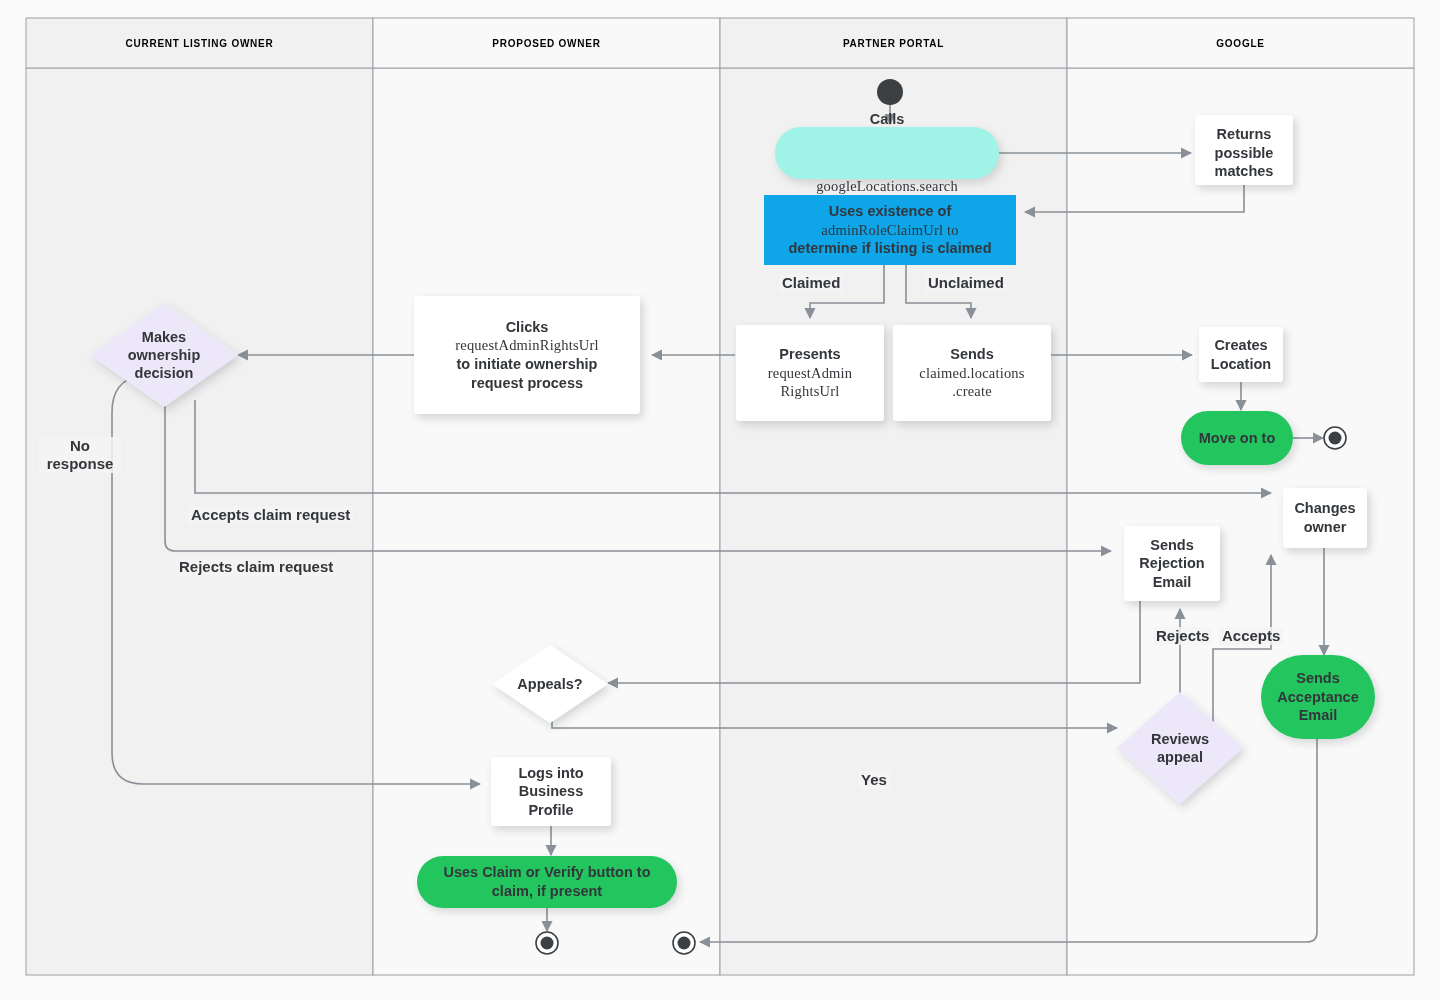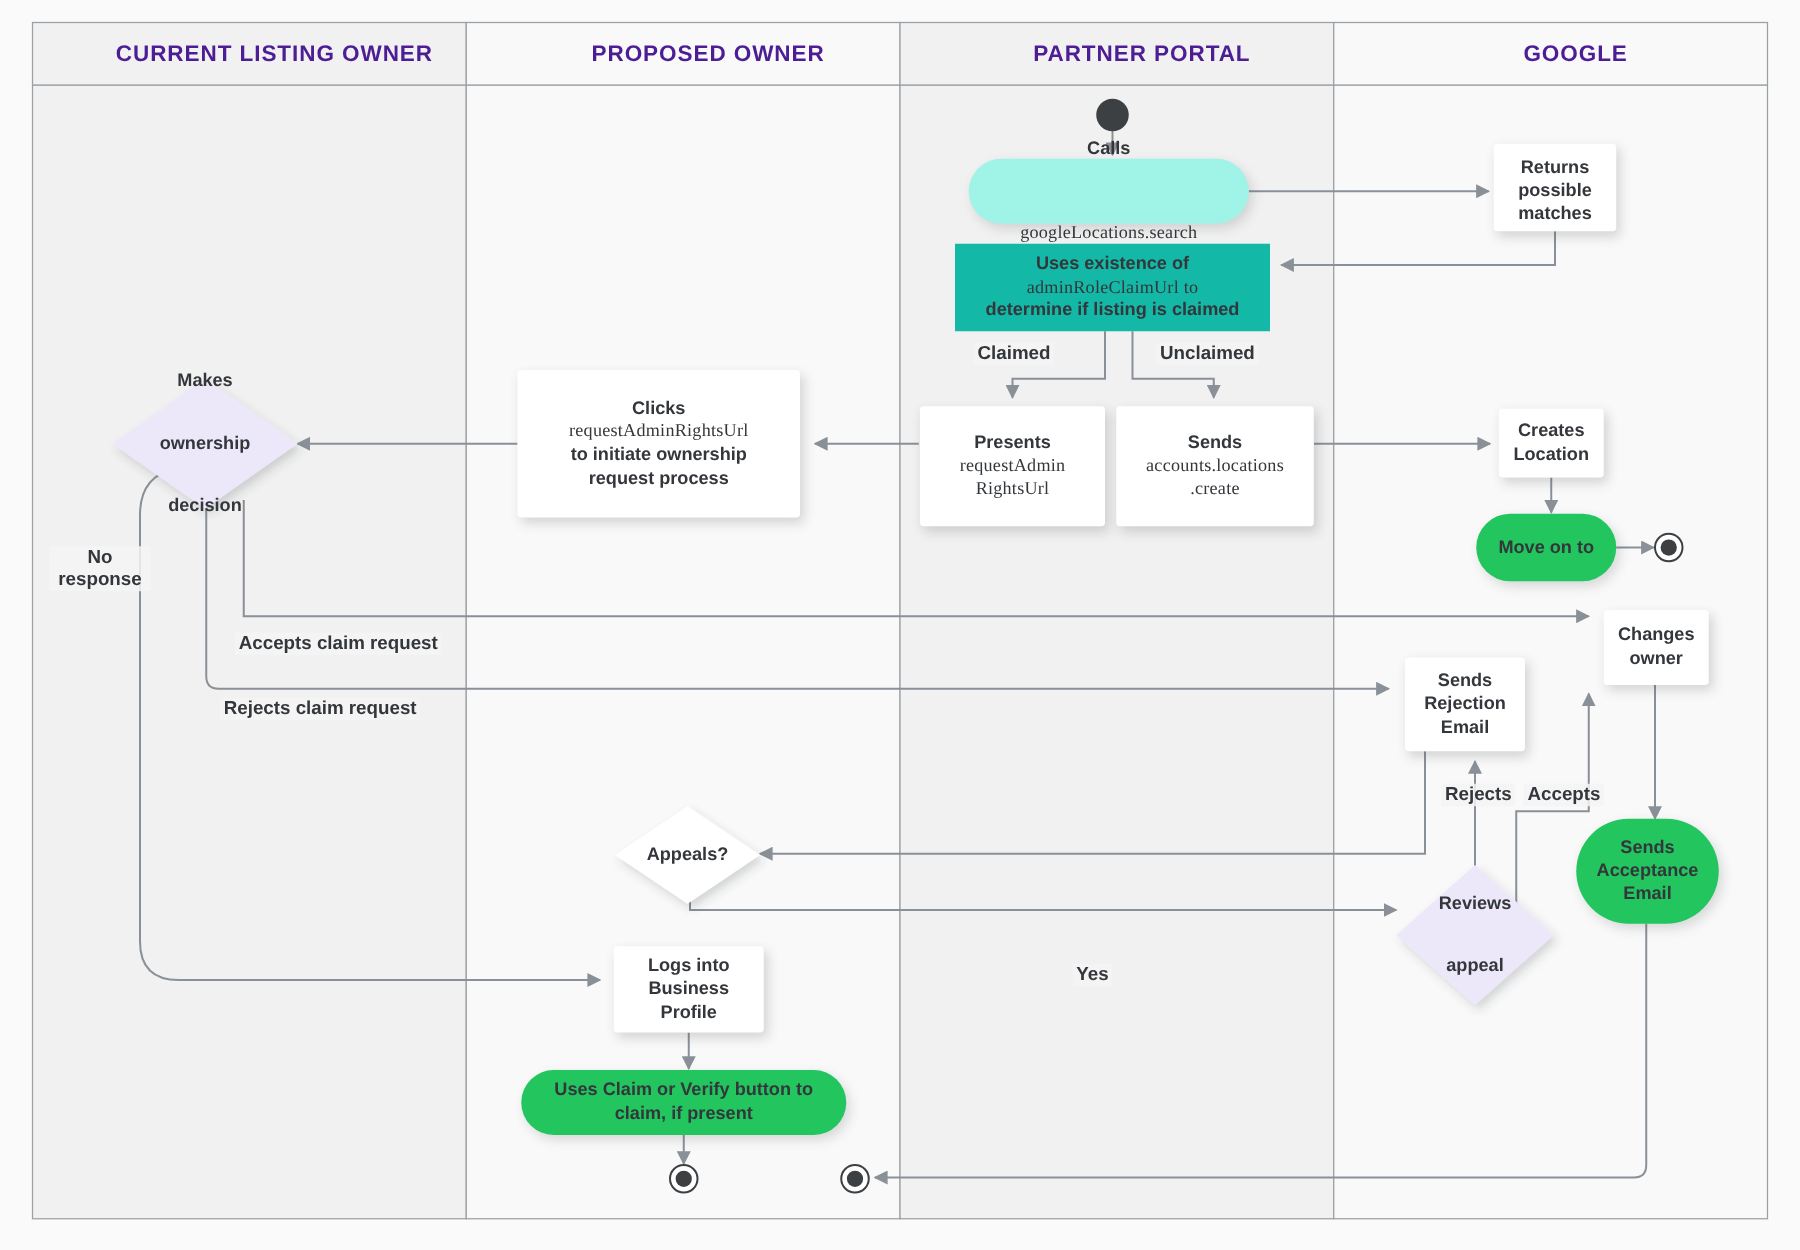--- a/index.html
+++ b/index.html
@@ -1,34 +1,34 @@
 <!DOCTYPE html>
 <html><head>
 <meta charset="utf-8">
 <style>
   html,body{margin:0;padding:0;background:#fafafa;}
   body{width:1440px;height:1000px;font-family:"Liberation Sans",sans-serif;overflow:hidden;}
   #stage{position:relative;width:1440px;height:1000px;}
   svg.layer{position:absolute;left:0;top:0;width:1440px;height:1000px;}
   .lane-rect{stroke:#9aa0a6;stroke-width:1;}
   .lane-title{position:absolute;display:flex;align-items:center;justify-content:center;
-    font-size:18px;font-weight:700;letter-spacing:.75px;color:#4c1d95;text-align:center;padding-left:20px;}
+    font-size:10px;font-weight:700;letter-spacing:.75px;color:#000000;text-align:center;}
   .node{position:absolute;box-sizing:border-box;display:flex;align-items:center;
     justify-content:center;text-align:center;color:#33363a;font-size:14.5px;font-weight:700;
     line-height:1.28;padding:4px 6px;}
   .box{background:#ffffff;border-radius:3px;box-shadow:3px 4px 9px rgba(60,64,67,.20);}
   .pill{border-radius:999px;box-shadow:3px 4px 9px rgba(60,64,67,.18);}
   .cyan{background:#9ff3e7;gap:48px;}
   .pink{background:#22c55e;}
-  .purpleflat{background:#14b8a6;}
+  .purpleflat{background:#0ea5e9;}
   .mono{font-family:"Liberation Serif",serif;font-weight:400;font-size:14.5px;letter-spacing:.2px;}
   .edge-label{position:absolute;font-size:15px;font-weight:700;color:#33363a;
     background:rgba(245,245,245,.85);padding:0 3px;white-space:nowrap;line-height:1.2;text-align:center;}
   .diamond-label{position:absolute;display:flex;align-items:center;justify-content:center;
-    text-align:center;font-size:14.5px;font-weight:700;color:#33363a;line-height:1.25;pointer-events:none;gap:32px;}
+    text-align:center;font-size:14.5px;font-weight:700;color:#33363a;line-height:1.25;pointer-events:none;}
 </style>
 </head>
 <body>
 
 <div id="stage">
 
   <svg class="layer" viewBox="0 0 1440 1000" xmlns="http://www.w3.org/2000/svg">
     <defs>
       <marker id="arrow" viewBox="0 0 10 10" refX="9" refY="5" markerWidth="7" markerHeight="7" orient="auto-start-reverse">
         <path d="M 0 0 L 10 5 L 0 10 z" fill="#8a9097"></path>
@@ -142,21 +142,21 @@
   </div>
 
   <div class="node box" style="left:736px;top:325px;width:148px;height:96px;flex-direction:column;">
     <span>Presents</span>
     <span class="mono">requestAdmin</span>
     <span class="mono">RightsUrl</span>
   </div>
 
   <div class="node box" style="left:893px;top:325px;width:158px;height:96px;flex-direction:column;">
     <span>Sends</span>
-    <span class="mono">accounts.locations</span>
+    <span class="mono">claimed.locations</span>
     <span class="mono">.create</span>
   </div>
 
   <div class="node box" style="left:1199px;top:327px;width:84px;height:55px;flex-direction:column;">
     <span>Creates</span>
     <span>Location</span>
   </div>
 
   <div class="node pill pink" style="left:1181px;top:411px;width:112px;height:54px;">
     <span>Move on to</span>

